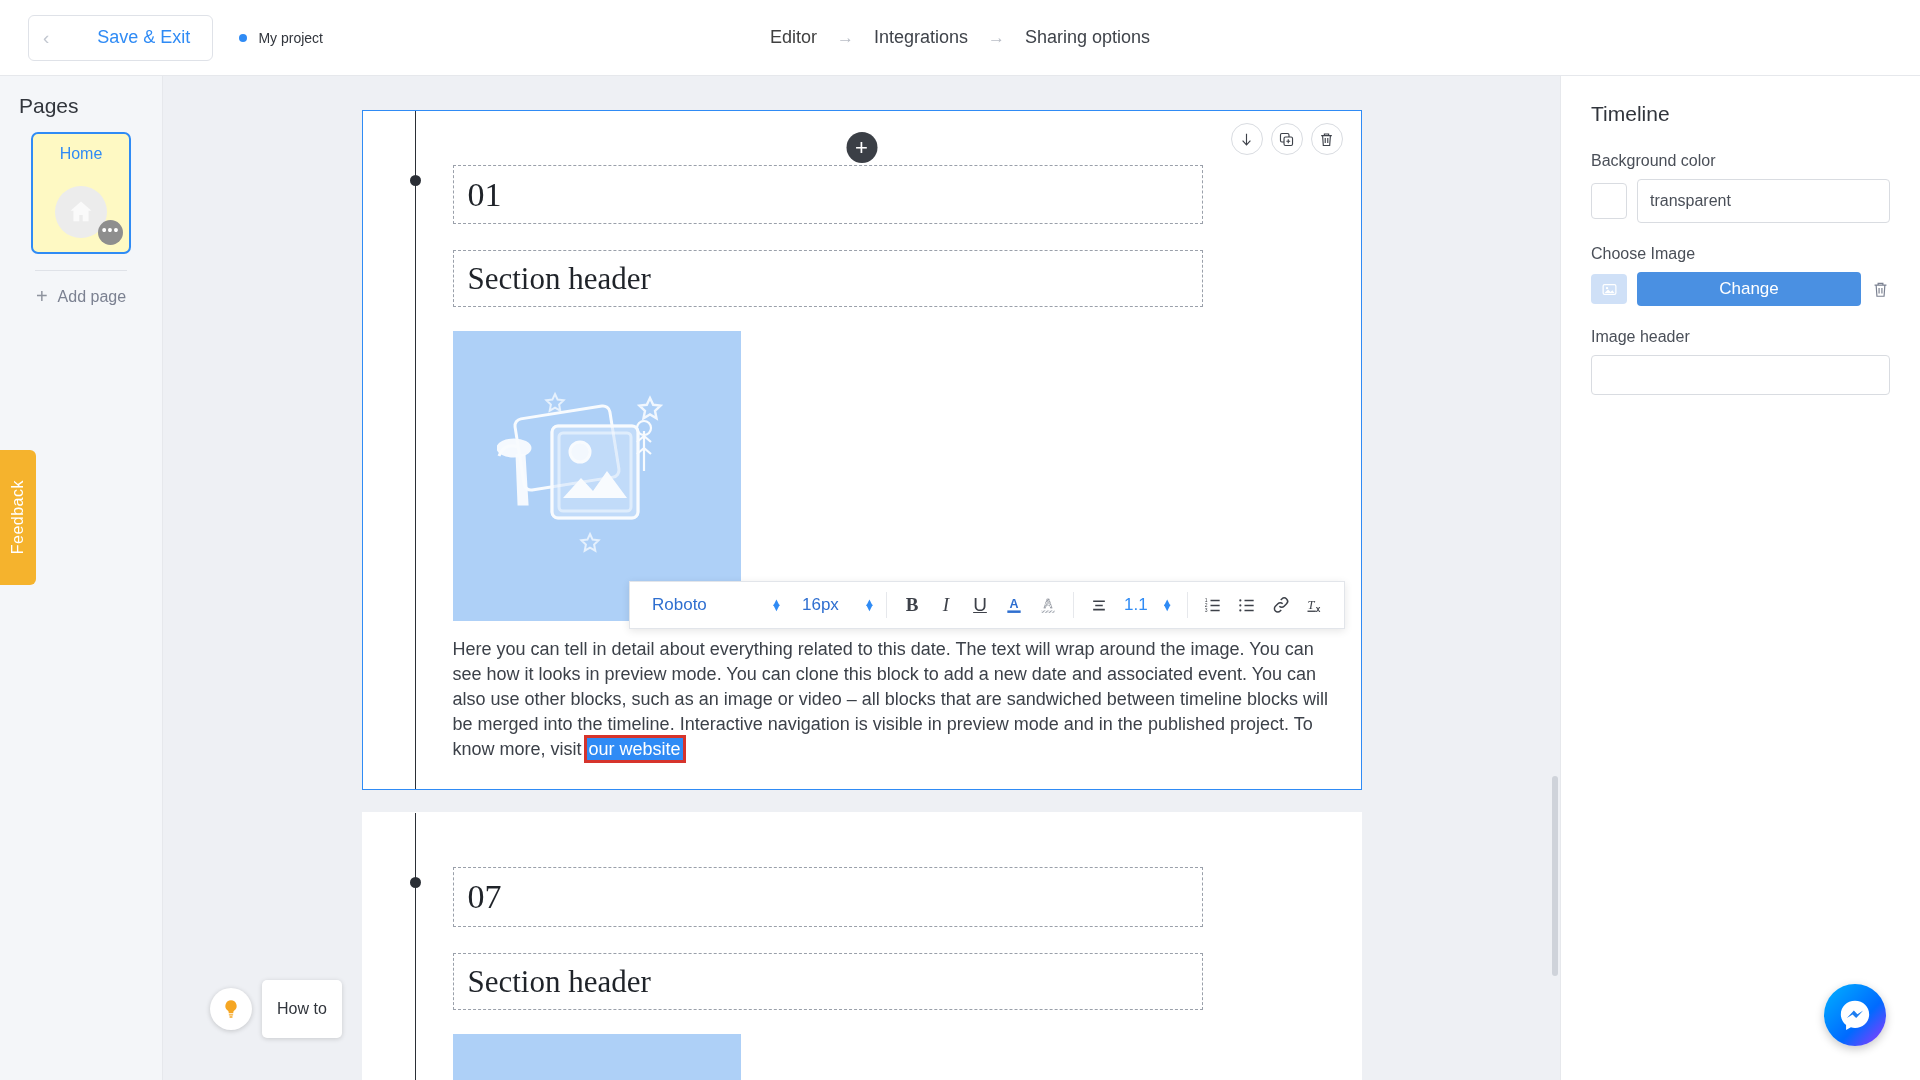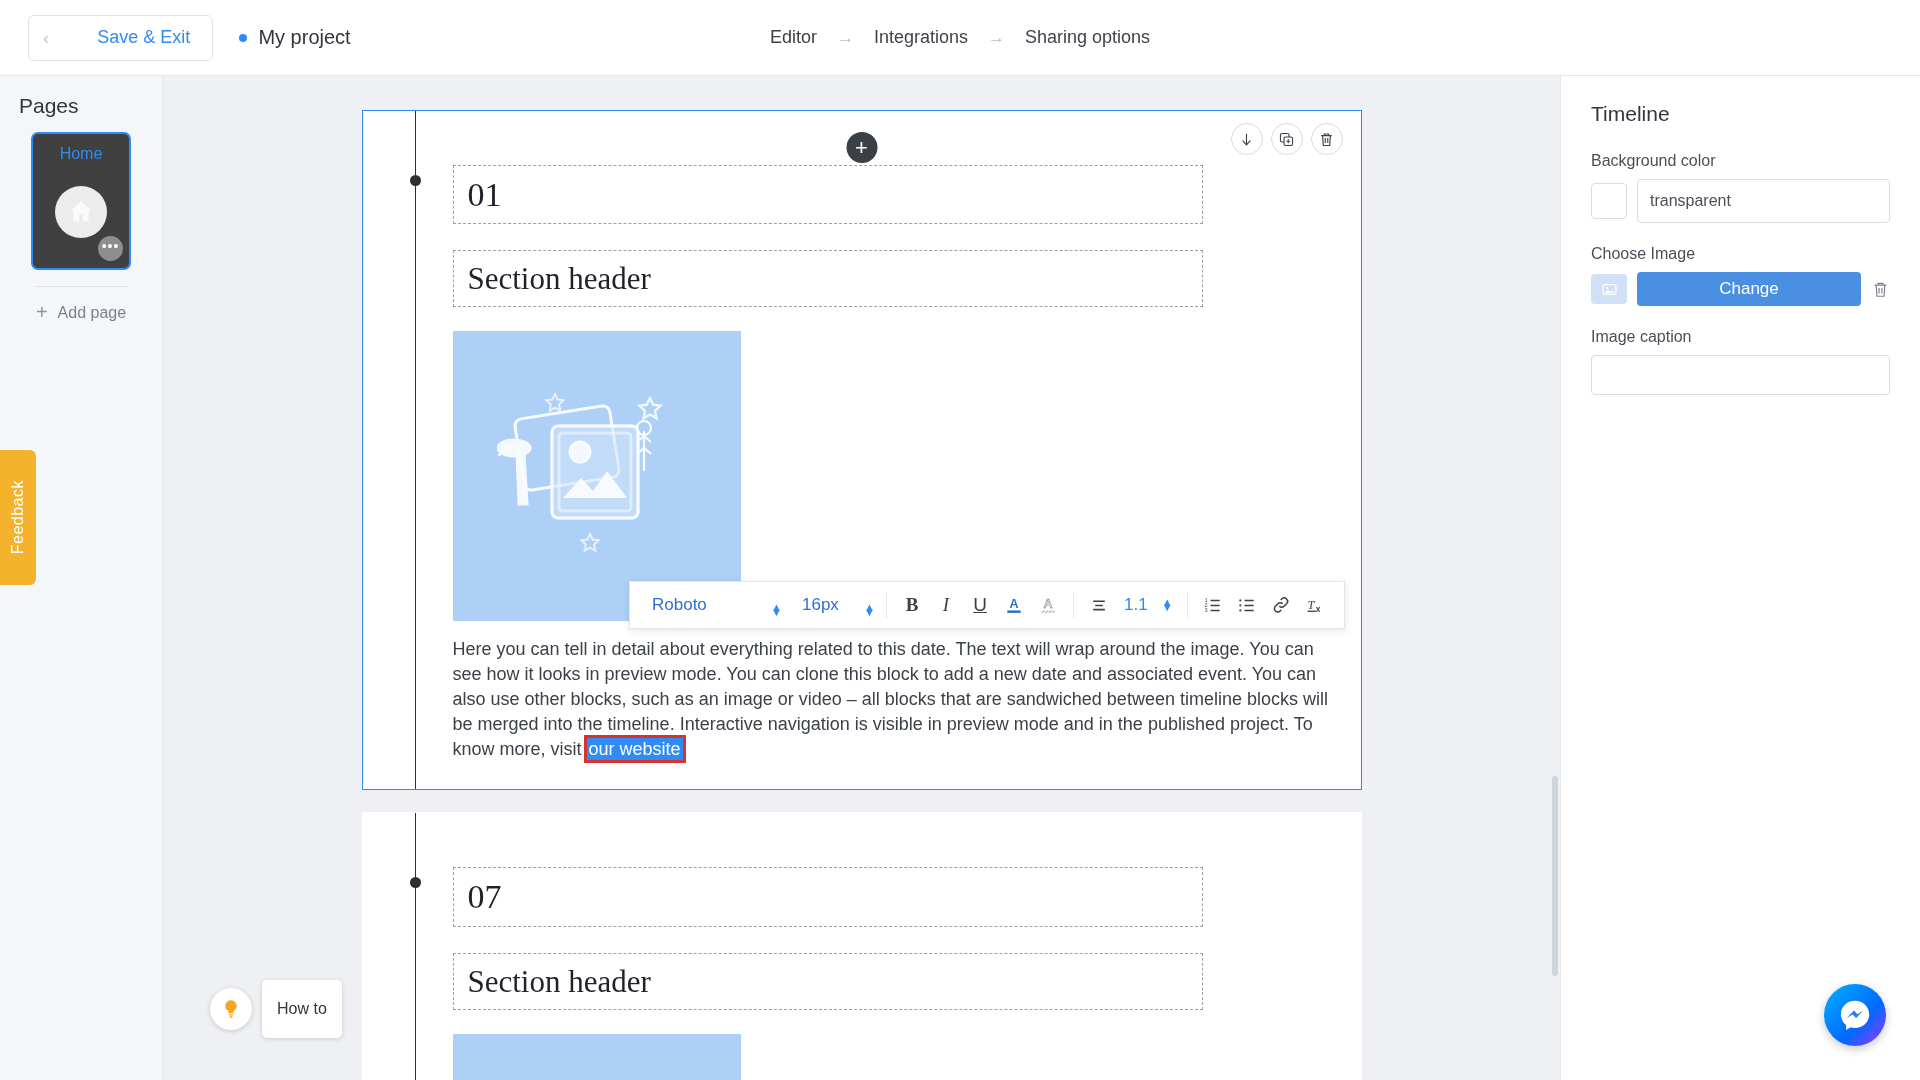--- a/index.html
+++ b/index.html
@@ -18,21 +18,21 @@
   }
   .save-exit {
     margin-left: 28px; height: 46px; padding: 0 22px 0 14px;
     border: 1px solid #dfe2e8; border-radius: 6px; background: #fff;
     display: flex; align-items: center; gap: 8px; cursor: pointer;
   }
   .save-exit .lbl { color: #2f8bf5; font-size: 18px; margin-left: 40px; }
   .chev-left { color: #c2c7d0; font-size: 19px; line-height: 1; }
   .proj {
     margin-left: 26px; display: flex; align-items: center; gap: 11px;
-    font-size: 20px; color: #31353c;
+    font-size: 14px; color: #31353c;
   }
   .proj .dot { width: 8px; height: 8px; border-radius: 50%; background: #2f8bf5; }
 
   .breadcrumbs {
     position: absolute; left: 50%; transform: translateX(-50%);
     display: flex; align-items: center; gap: 20px; font-size: 18px;
   }
   .crumb { color: #3f434a; cursor: pointer; }
   .crumb.active { color: #404040; }
   .arrow { color: #b8bdc6; font-size: 17px; }
@@ -54,21 +54,21 @@
   
   .body { flex: 1; display: flex; position: relative; min-height: 0; }
 
   
   .sidebar {
     width: 163px; min-width: 163px; background: #f4f6f9;
     border-right: 1px solid #e6e8ec; position: relative; padding-top: 18px;
   }
   .pages-title { font-size: 21px; color: #31353c; margin-left: 19px; margin-bottom: 14px; }
   .page-card {
-    margin: 0 auto; width: 100px; height: 138px; background: #404040;
+    margin: 0 auto; width: 100px; height: 122px; background: #fef9c3;
     border: 2px solid #2f8bf5; border-radius: 7px; position: relative; cursor: pointer;
   }
   .page-card .pname { color: #2f8bf5; font-size: 16px; text-align: center; margin-top: 11px; }
   .home-circle {
     position: absolute; left: 50%; top: 52px; transform: translateX(-50%);
     width: 52px; height: 52px; border-radius: 50%; background: #ececec;
     display: flex; align-items: center; justify-content: center;
   }
   .home-circle svg { width: 28px; height: 28px; fill: #fafafa; }
   .dots-btn {
@@ -164,21 +164,21 @@
     padding: 1px 2px;
   }
 
   
   .fmt-toolbar {
     position: absolute; left: 466px; top: 505px; height: 48px;
     background: #fff; border: 1px solid #e2e5ea; box-shadow: 0 2px 8px rgba(0,0,0,.10);
     display: flex; align-items: center; padding: 0 12px; gap: 0; z-index: 30;
   }
   .fmt-sel {
-    display: flex; align-items: flex-end; gap: 25px; padding: 0 10px; cursor: pointer;
+    display: flex; align-items: center; gap: 25px; padding: 0 10px; cursor: pointer;
   }
   .fmt-sel .txt { color: #2f6fd0; font-size: 17px; }
   .stepper { display: flex; flex-direction: column; line-height: 5px; color: #2f8bf5; font-size: 11px; }
   .fmt-div { width: 1px; height: 26px; background: #e6e8ec; margin: 0 8px; }
   .fmt-btn {
     width: 34px; height: 34px; display: flex; align-items: center; justify-content: center;
     cursor: pointer; color: #3d4149; font-size: 19px;
   }
   .fmt-btn.b { font-weight: bold; font-family: "Liberation Serif", serif; }
   .fmt-btn.i { font-style: italic; font-family: "Liberation Serif", serif; }
@@ -472,21 +472,21 @@
         </div>
         <button class="btn-change">Change</button>
         <div class="trash-sm">
           <svg viewBox="0 0 24 24">
             <path d="M4.5 6.5h15M9 6.5V4.2h6v2.3M6.5 6.5l1 14h9l1-14"></path>
             <path d="M10.2 10v7M13.8 10v7"></path>
           </svg>
         </div>
       </div>
 
-      <div class="rp-label">Image caption</div>
+      <div class="rp-label">Image header</div>
       <div class="caption-input"></div>
 
       <div class="fab">
         <svg viewBox="0 0 24 24">
           <path d="M12 2C6.3 2 2 6.2 2 11.6c0 3 1.4 5.7 3.7 7.4v3.6l3.4-1.9c.9.25 1.9.4 2.9.4 5.7 0 10-4.2 10-9.5S17.7 2 12 2z"></path>
           <path d="M6.2 14.2l5-5.3 2.5 2.6 4.1-2.6-5 5.3-2.5-2.6z" fill="#1f7ef0"></path>
         </svg>
       </div>
     </div>
 

